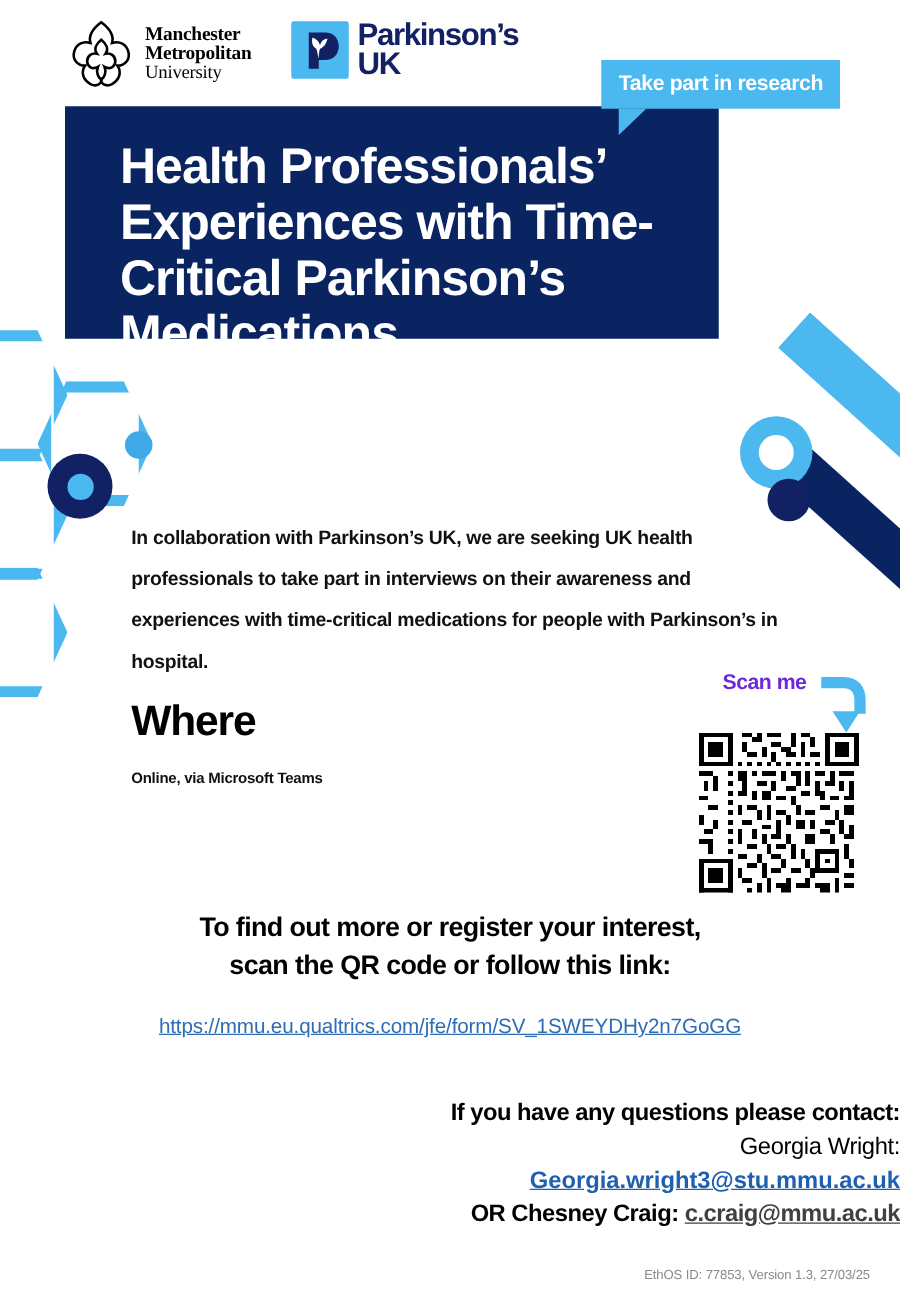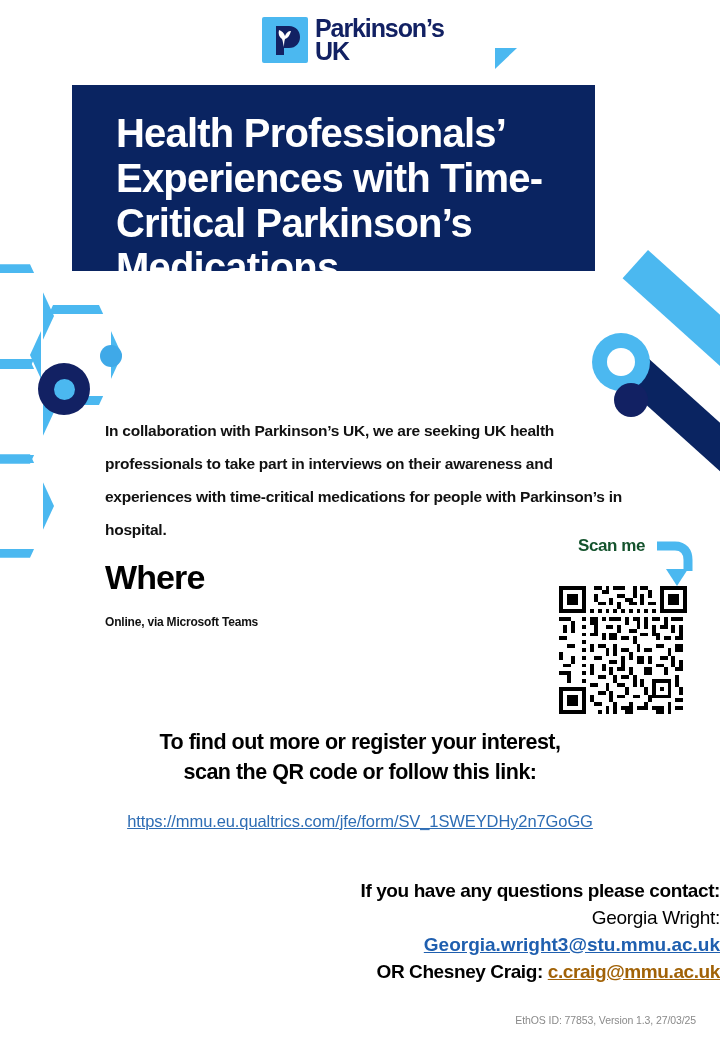--- a/index.html
+++ b/index.html
@@ -12,28 +12,28 @@
   #poster { position: relative; width: 720px; height: 1040px; background:#fff; overflow:hidden; }
 
   
   .logo-row { position:absolute; left:0; top:0; width:720px; height:82px; }
   .mmu-logo { position:absolute; left:55px; top:14px; display:flex; align-items:center; gap:9px; }
   .mmu-mark { width:52px; height:58px; }
   .mmu-text { font-family:"Liberation Serif", serif; font-weight:bold; color:#000;
               line-height:1.02; font-size:15.5px; letter-spacing:-0.2px; }
   .mmu-text .l3 { font-weight:normal; font-size:15px; }
 
-  .puk-logo { position:absolute; left:262px; top:17px; display:flex; align-items:center; gap:7px; }
+  .puk-logo { position:absolute; left:233px; top:17px; display:flex; align-items:center; gap:7px; }
   .puk-mark { width:46px; height:46px; background:#4BB8F0; position:relative; border-radius:2px; }
   .puk-word { color:#122163; font-weight:bold; line-height:0.92; font-size:25px; letter-spacing:-1.1px; }
 
   
   .title-block {
     position:absolute; left:52px; top:85px; width:523px; height:186px;
-    background:#0A2461; z-index:4;margin-left:20px;
+    background:#0A2461; z-index:4;
   }
   .title-text {
     position:absolute; left:44px; top:26px; width:470px;
     color:#ffffff; font-weight:bold; font-size:40px; line-height:1.12;
     letter-spacing:-0.8px;
   }
 
   
   .bubble-wrap { position:absolute; left:481px; top:48px; z-index:6; }
   .bubble {
@@ -71,21 +71,21 @@
     font-size:34px; font-weight:bold; color:#000; letter-spacing:-0.9px; z-index:5;
   }
   .where-body {
     position:absolute; left:105px; top:615px;
     font-size:12px; font-weight:bold; color:#111; letter-spacing:-0.2px; z-index:5;
   }
 
   
   .scanme {
     position:absolute; left:578px; top:536px;
-    font-size:17px; font-weight:bold; color:#14532d; letter-spacing:-0.4px; z-index:5;
+    font-size:17px; font-weight:bold; color:#6d28d9; letter-spacing:-0.4px; z-index:5;
   }
   .scan-arrow { position:absolute; left:655px; top:538px; z-index:5; }
   .qr { position:absolute; left:558px; top:586px; width:130px; height:128px; z-index:5;
         image-rendering: pixelated; }
 
   
   .cta {
     position:absolute; left:0; top:728px; width:720px; text-align:center;
     font-size:21.5px; font-weight:bold; color:#000; line-height:1.38;
     letter-spacing:-0.5px; z-index:5;
@@ -100,21 +100,21 @@
 
   
   .contact {
     position:absolute; left:0; top:878px; width:720px; text-align:right;
     line-height:1.42; z-index:5;
   }
   .contact .l1 { font-size:19px; font-weight:bold; color:#000; letter-spacing:-0.4px; }
   .contact .l2 { font-size:19px; color:#000; letter-spacing:-0.3px; }
   .contact .l3 a { font-size:19px; color:#1F5FAF; text-decoration:underline; font-weight:bold; }
   .contact .l4 { font-size:19px; font-weight:bold; color:#000; letter-spacing:-0.4px; }
-  .contact .l4 a { color:#a16207; text-decoration:underline; }
+  .contact .l4 a { color:#404040; text-decoration:underline; }
 
   
   .footer {
     position:absolute; right:24px; bottom:14px;
     font-size:10.5px; color:#8A8A8A; letter-spacing:-0.1px; z-index:5;margin-left:28px;
   }
 </style>
 </head>
 <body>
 
@@ -136,20 +136,39 @@
     <div class="bar" style="left:648px; top:358px; width:150px; height:36px; background:#0A2461;
                 transform:rotate(42deg); transform-origin:left top; z-index:5;"></div>
 
     <div class="ring" style="left:592px; top:333px; width:58px; height:58px; background:#4BB8F0; z-index:6;"></div>
     <div class="dot" style="left:607px; top:348px; width:28px; height:28px; background:#ffffff; z-index:7;"></div>
     <div class="dot" style="left:614px; top:383px; width:34px; height:34px; background:#122163; z-index:6;"></div>
   </div>
 
   <div class="logo-row">
 
+    <div class="mmu-logo">
+      <svg class="mmu-mark" viewBox="0 0 60 66">
+        <g fill="none" stroke="#000" stroke-width="2.4">
+          <path d="M30 4 C22 10 18 16 20 23 C13 21 7 24 5 31 C3 38 8 44 15 44
+                   C11 50 13 57 20 61 C26 64 31 61 30 55
+                   C29 61 34 64 40 61 C47 57 49 50 45 44
+                   C52 44 57 38 55 31 C53 24 47 21 40 23
+                   C42 16 38 10 30 4 Z"></path>
+          <path d="M30 20 C25 24 23 29 26 33 C21 32 17 35 17 40 C17 45 22 48 27 45
+                   C25 50 27 55 30 57 C33 55 35 50 33 45 C38 48 43 45 43 40
+                   C43 35 39 32 34 33 C37 29 35 24 30 20 Z"></path>
+        </g>
+      </svg>
+      <div class="mmu-text">
+        <div>Manchester</div>
+        <div>Metropolitan</div>
+        <div class="l3">University</div>
+      </div>
+    </div>
 
     <div class="puk-logo">
       <div class="puk-mark">
         <svg viewBox="0 0 46 46" width="46" height="46">
           <path d="M14 9 h13 c7 0 11 5 11 11 c0 6 -4 11 -11 11 h-5 v7 h-8 z" fill="#122163"></path>
           <path d="M17 13 c3 1 5 3 6 6 c1 -3 3 -5 6 -5 c-1 4 -3 7 -6 8
                    c-1 3 -1 6 -1 8 c-1 -3 -1 -6 -2 -8 c-3 -2 -4 -5 -3 -9 z" fill="#ffffff"></path>
         </svg>
       </div>
       <div class="puk-word">
@@ -157,20 +176,21 @@
         <div>UK</div>
       </div>
     </div>
   </div>
 
   <div class="title-block">
     <div class="title-text">Health Professionals’ Experiences with Time-Critical Parkinson’s Medications</div>
   </div>
 
   <div class="bubble-wrap">
+    <div class="bubble">Take part in research</div>
     <div class="bubble-tail"></div>
   </div>
 
   <div class="intro">In collaboration with Parkinson’s UK, we are seeking UK health professionals to take part in interviews on their awareness and experiences with time-critical medications for people with Parkinson’s in hospital.</div>
 
   <div class="where-head">Where</div>
   <div class="where-body">Online, via Microsoft Teams</div>
 
   <div class="scanme">Scan me</div>
   <svg class="scan-arrow" width="40" height="52" viewBox="0 0 40 52">

